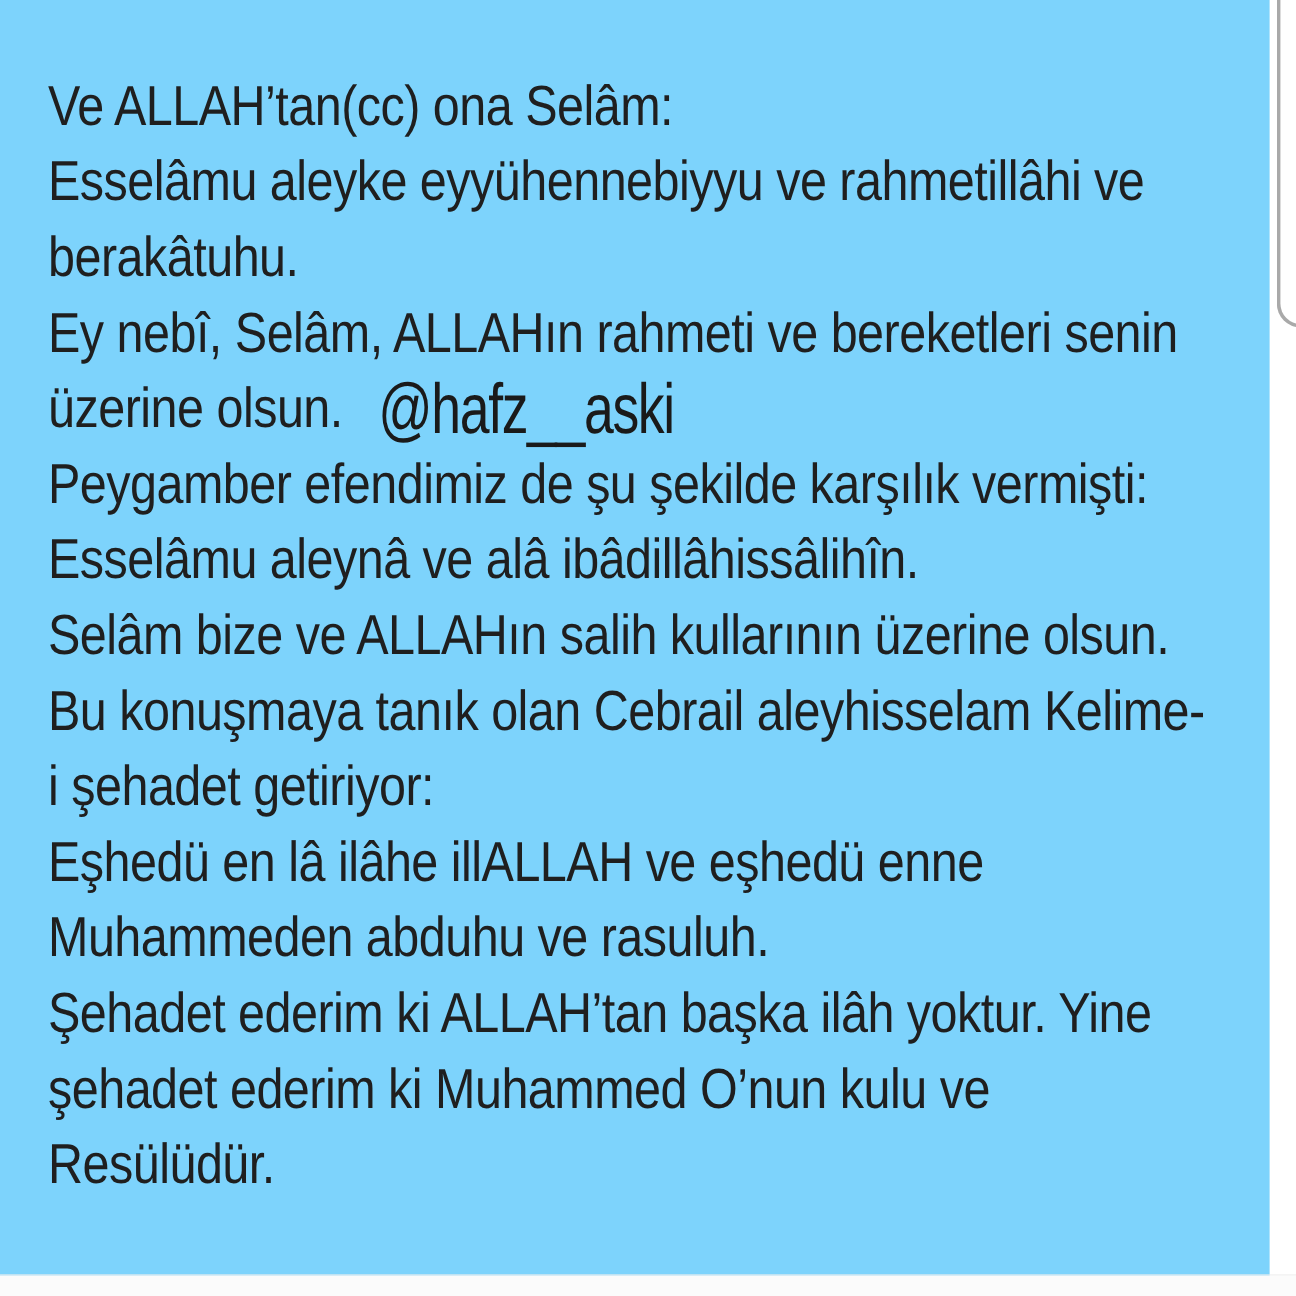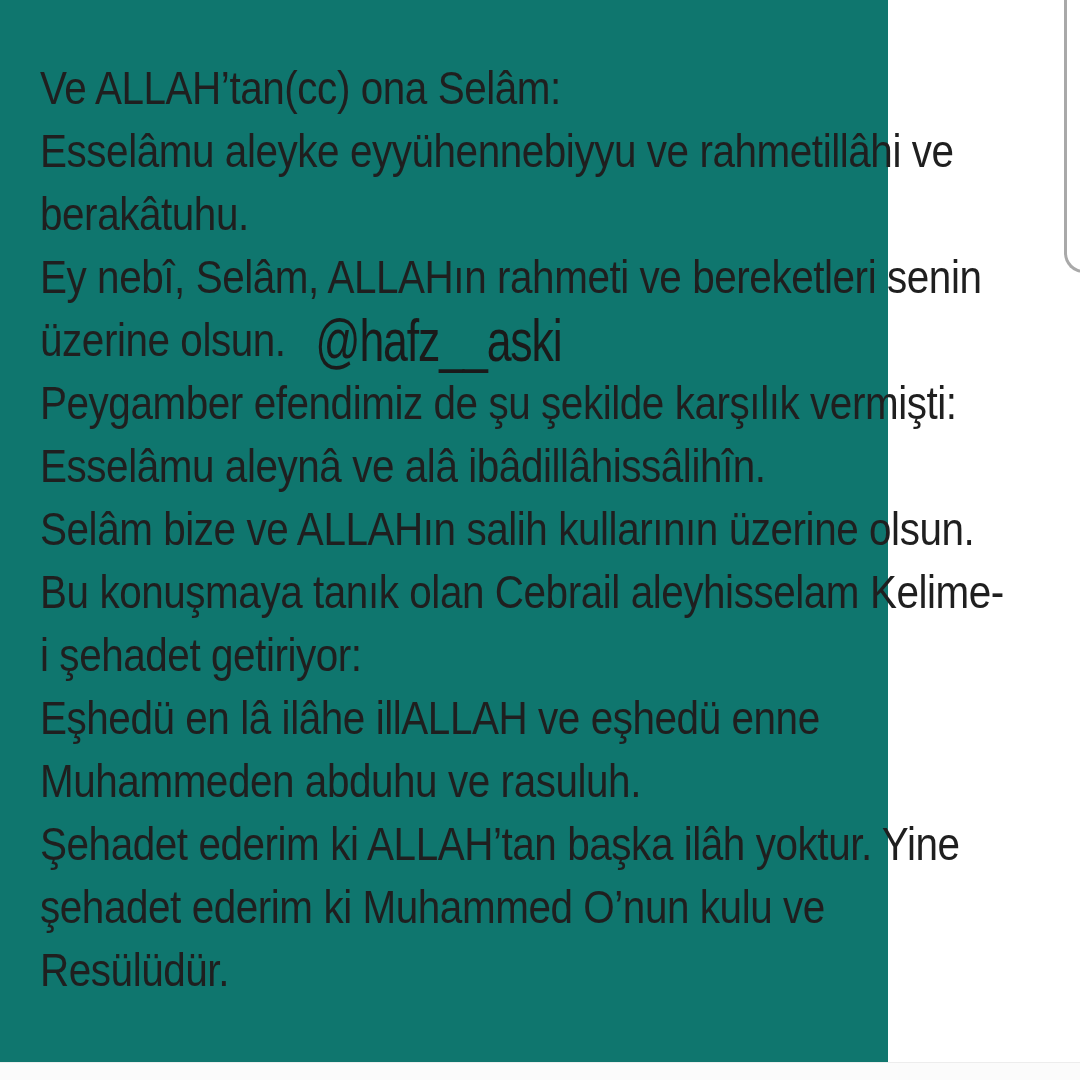--- a/index.html
+++ b/index.html
@@ -8,23 +8,23 @@
   }
   body {
     width: 1080px;
     height: 1080px;
     background: #ffffff;
     overflow: hidden;
     font-family: "Liberation Sans", sans-serif;
   }
   .page {
     position: relative;
-    width: 888px;
+    width: 1058px;
     height: 1080px;
-    background: #0f766e;
+    background: #7dd3fc;
   }
   
   .text-block {
     position: absolute;
     left: 40px;
     top: 56px;
     width: 1200px;
     color: #1f1f1f;
     font-size: 47px;
     line-height: 63px;

